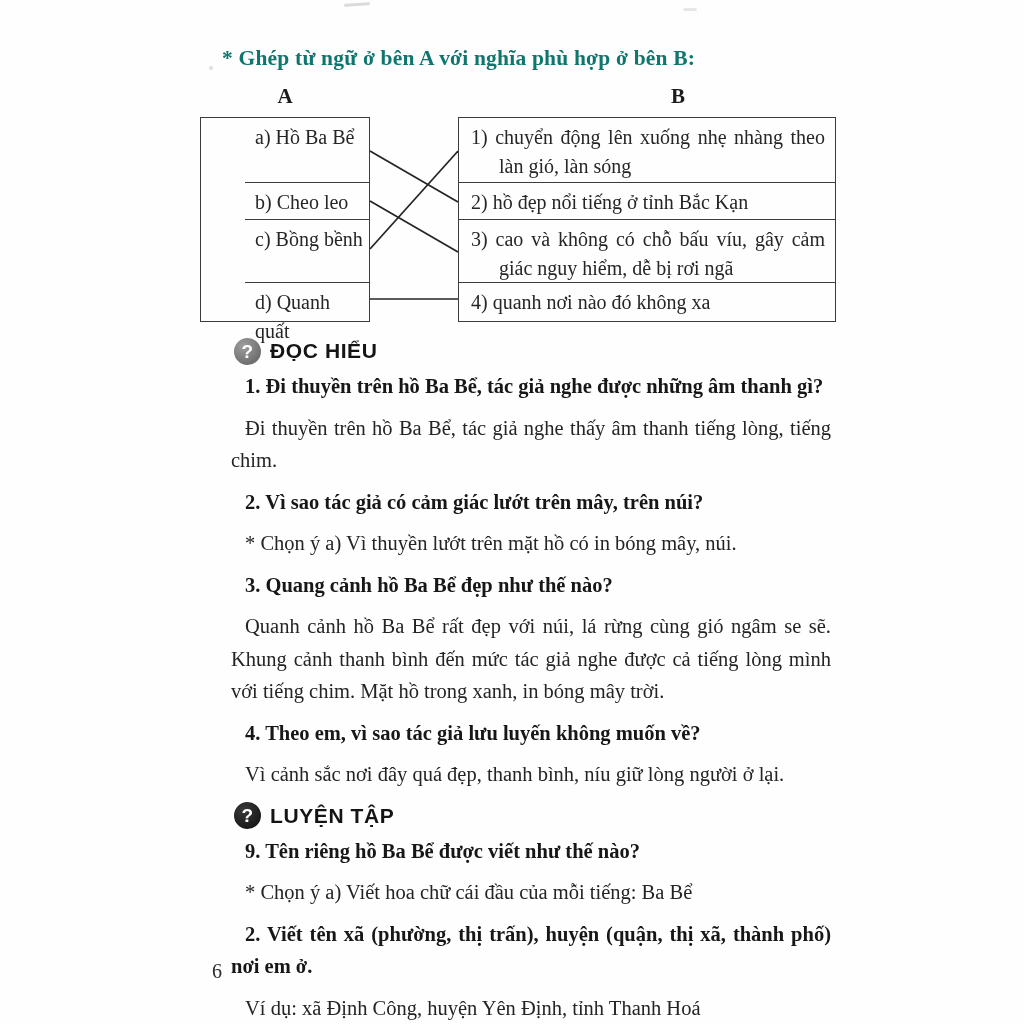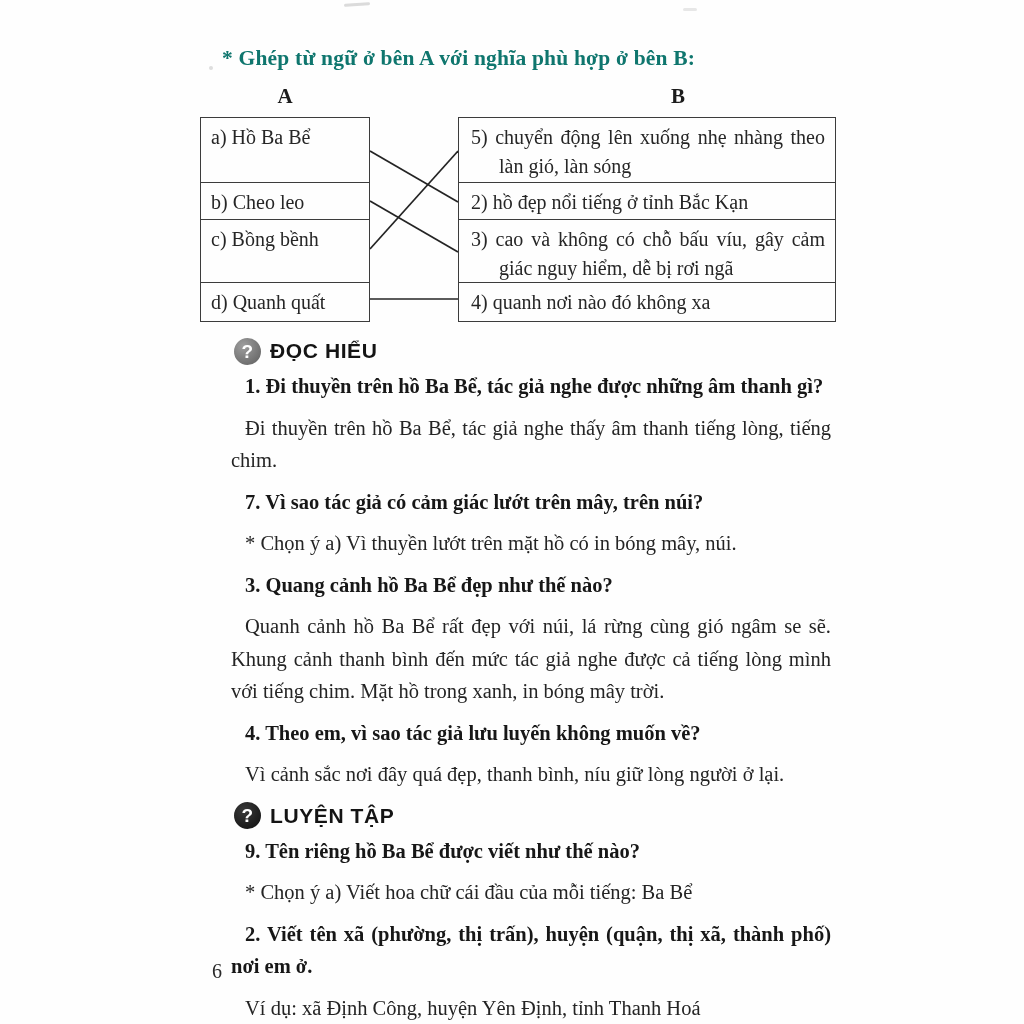--- a/index.html
+++ b/index.html
@@ -30,21 +30,21 @@
   .col-head{
     position:absolute;top:0;height:28px;font-size:21px;font-weight:700;
     color:#1c1c1c;text-align:center;font-family:"Liberation Serif",serif;
   }
   .col-head.a{left:0;width:170px;}
   .col-head.b{left:258px;width:378px;text-indent:62px;}
   .mbox{
     position:absolute;top:33px;height:205px;box-sizing:border-box;
     border:1.6px solid #3c3c3c;background:transparent;
   }
-  .mbox.left{left:0;width:170px;}
+  .mbox.left{left:0;width:170px;padding-left:44px;}
   .mbox.right{left:258px;width:378px;}
   .mrow{box-sizing:border-box;font-size:20px;line-height:29px;color:#262626;}
   .mrow + .mrow{border-top:1.4px solid #3c3c3c;}
   .mbox.left .mrow{padding:5px 6px 0 10px;}
   .mbox.right .mrow{padding:5px 10px 0 40px;text-indent:-28px;text-align:justify;}
   .r1{height:64px;} .r2{height:37px;} .r3{height:63px;} .r4{height:24px;}
   .connector{position:absolute;left:170px;top:33px;width:88px;height:205px;}
   .connector line{stroke:#242424;stroke-width:1.7;}
 
   
@@ -98,37 +98,37 @@
     </div>
 
     <svg class="connector" viewBox="0 0 88 205" preserveAspectRatio="none">
       <line x1="0" y1="34" x2="88" y2="85"></line>
       <line x1="0" y1="84" x2="88" y2="135"></line>
       <line x1="0" y1="132" x2="88" y2="34"></line>
       <line x1="0" y1="182" x2="88" y2="182"></line>
     </svg>
 
     <div class="mbox right">
-      <div class="mrow r1">5) chuyển động lên xuống nhẹ nhàng theo làn gió, làn sóng</div>
+      <div class="mrow r1">1) chuyển động lên xuống nhẹ nhàng theo làn gió, làn sóng</div>
       <div class="mrow r2">2) hồ đẹp nổi tiếng ở tỉnh Bắc Kạn</div>
       <div class="mrow r3">3) cao và không có chỗ bấu víu, gây cảm giác nguy hiểm, dễ bị rơi ngã</div>
       <div class="mrow r4">4) quanh nơi nào đó không xa</div>
     </div>
   </div>
 
   <div class="text-col">
 
     <div class="sec-head">
       <span class="q-icon gray">?</span>
       <span>ĐỌC HIỂU</span>
     </div>
 
     <p class="body q first">1. Đi thuyền trên hồ Ba Bể, tác giả nghe được những âm thanh gì?</p>
     <p class="body">Đi thuyền trên hồ Ba Bể, tác giả nghe thấy âm thanh tiếng lòng, tiếng chim.</p>
-    <p class="body q">7. Vì sao tác giả có cảm giác lướt trên mây, trên núi?</p>
+    <p class="body q">2. Vì sao tác giả có cảm giác lướt trên mây, trên núi?</p>
     <p class="body">* Chọn ý a) Vì thuyền lướt trên mặt hồ có in bóng mây, núi.</p>
     <p class="body q">3. Quang cảnh hồ Ba Bể đẹp như thế nào?</p>
     <p class="body">Quanh cảnh hồ Ba Bể rất đẹp với núi, lá rừng cùng gió ngâm se sẽ. Khung cảnh thanh bình đến mức tác giả nghe được cả tiếng lòng mình với tiếng chim. Mặt hồ trong xanh, in bóng mây trời.</p>
     <p class="body q">4. Theo em, vì sao tác giả lưu luyến không muốn về?</p>
     <p class="body">Vì cảnh sắc nơi đây quá đẹp, thanh bình, níu giữ lòng người ở lại.</p>
 
     <div class="sec-head second">
       <span class="q-icon black">?</span>
       <span>LUYỆN TẬP</span>
     </div>

